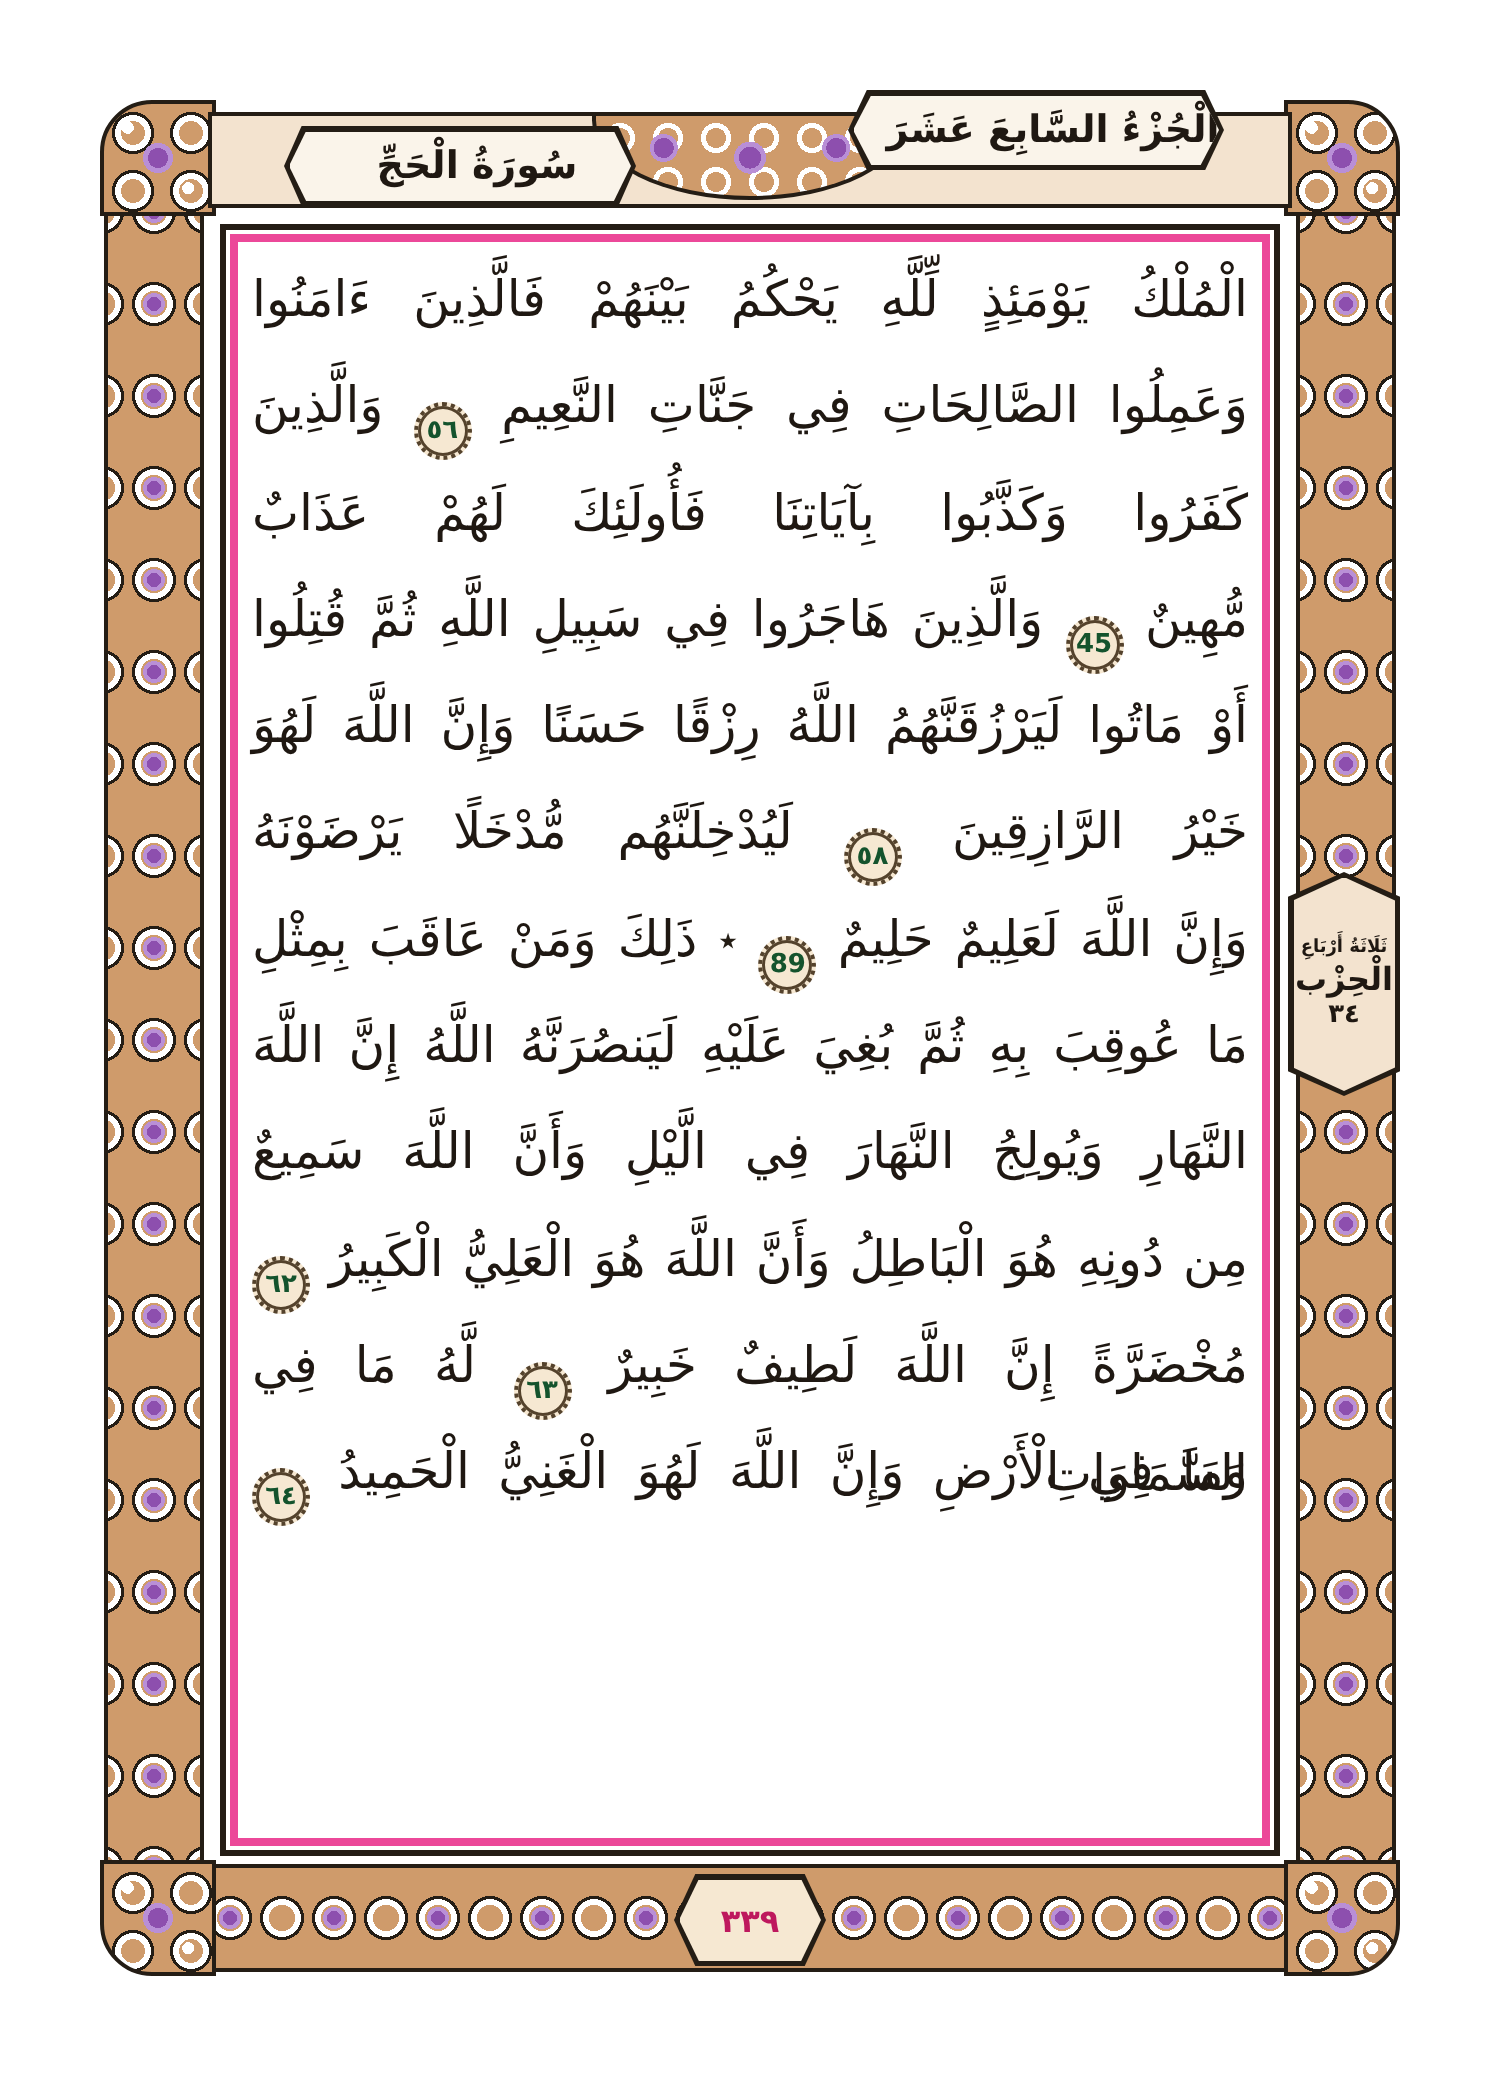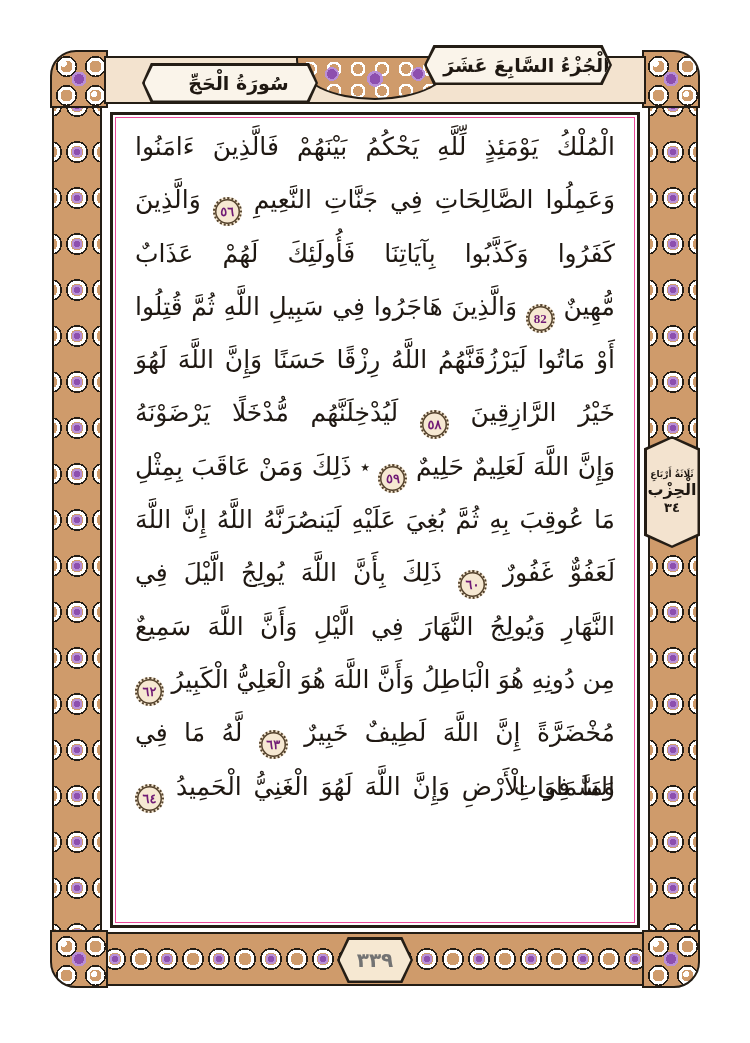--- a/index.html
+++ b/index.html
@@ -56,53 +56,53 @@
   .cartouche-inner{
     position:absolute;inset:2.5px;clip-path:polygon(5% 0,95% 0,100% 50%,95% 100%,5% 100%,0 50%);
     background:var(--cartouche-cream,#faf4ea);display:flex;align-items:center;justify-content:center;
   }
   .cartouche-juz{left:424px;top:45px;width:188px;height:40px;}
   .cartouche-surah{left:142px;top:63px;width:176px;height:40px;}
   .cartouche-inner span{font-size:19px;font-weight:bold;white-space:nowrap;direction:rtl;margin-left:17px;}
   
   .text-frame{position:absolute;left:110px;top:112px;width:530px;height:816px;
     border:3px solid #241d15;box-sizing:border-box;background:var(--paper,#ffffff);}
-  .text-frame-inner{position:absolute;inset:2px;border:1px solid #ec4899;padding:2px 19px;overflow:hidden;font-family:Liberation Serif, serif;}
+  .text-frame-inner{position:absolute;inset:2px;border:4px solid #ec4899;padding:2px 7px;overflow:hidden;}
   
   .qline{
     height:53.3px;line-height:53.3px;font-size:25px;direction:rtl;
     text-align:justify;text-align-last:justify;white-space:normal;overflow:visible;
     color:var(--ink,#1f1812);
   }
   .aya{
     display:inline-flex;align-items:center;justify-content:center;
     width:29px;height:29px;border-radius:50%;vertical-align:-8px;
     background:var(--medallion-fill,#f6e8d2);
     border:2px dotted #54422c;box-shadow:inset 0 0 0 1.5px #54422c;
-    font-size:13px;font-weight:bold;line-height:29px;color:#701a75;box-sizing:border-box;
+    font-size:13px;font-weight:bold;line-height:29px;color:#14532d;box-sizing:border-box;
   }
   .rub{font-size:18px;vertical-align:2px;color:#241d15;}
   
   .hizb{position:absolute;left:644px;top:436px;width:56px;height:112px;z-index:3;
     clip-path:polygon(50% 0,100% 11%,100% 89%,50% 100%,0 89%,0 11%);background:#241d15;}
   .hizb-inner{position:absolute;inset:2.5px;
     clip-path:polygon(50% 0,100% 11%,100% 89%,50% 100%,0 89%,0 11%);
     background:var(--band-cream,#f3e3cf);
     display:flex;flex-direction:column;align-items:center;justify-content:center;gap:1px;direction:rtl;}
   .hizb-top{font-size:9px;font-weight:bold;white-space:nowrap;}
   .hizb-mid{font-size:16px;font-weight:bold;text-align:right;}
   .hizb-num{font-size:13px;font-weight:bold;}
   
   .pageno{position:absolute;left:337px;top:937px;width:76px;height:46px;z-index:3;
     clip-path:polygon(14% 0,86% 0,100% 50%,86% 100%,14% 100%,0 50%);background:#241d15;}
   .pageno-inner{position:absolute;inset:2.5px;
     clip-path:polygon(14% 0,86% 0,100% 50%,86% 100%,14% 100%,0 50%);
     background:var(--medallion-fill,#f6e8d2);
     display:flex;align-items:center;justify-content:center;}
-  .pageno-inner span{font-size:20px;font-weight:bold;color:#737373;}
+  .pageno-inner span{font-size:16px;font-weight:bold;color:#be185d;}
 </style>
 </head>
 <body>
 
 <div class="page">
 
   <div class="orn orn-left"></div>
   <div class="orn orn-right"></div>
   <div class="orn orn-bottom"></div>
   <div class="corner corner-tl"></div>
@@ -122,26 +122,25 @@
       <span>سُورَةُ الْحَجِّ</span>
     </div>
   </div>
 
   <div class="text-frame">
     <div class="text-frame-inner">
       <div id="quran-text">
           <div class="qline"><span class="qtext">الْمُلْكُ يَوْمَئِذٍ لِّلَّهِ يَحْكُمُ بَيْنَهُمْ فَالَّذِينَ ءَامَنُوا</span></div>
           <div class="qline"><span class="qtext">وَعَمِلُوا الصَّالِحَاتِ فِي جَنَّاتِ النَّعِيمِ</span> <span class="aya">٥٦</span> <span class="qtext">وَالَّذِينَ</span></div>
           <div class="qline"><span class="qtext">كَفَرُوا وَكَذَّبُوا بِآيَاتِنَا فَأُولَئِكَ لَهُمْ عَذَابٌ</span></div>
-          <div class="qline"><span class="qtext">مُّهِينٌ</span> <span class="aya">82</span> <span class="qtext">وَالَّذِينَ هَاجَرُوا فِي سَبِيلِ اللَّهِ ثُمَّ قُتِلُوا</span></div>
+          <div class="qline"><span class="qtext">مُّهِينٌ</span> <span class="aya">45</span> <span class="qtext">وَالَّذِينَ هَاجَرُوا فِي سَبِيلِ اللَّهِ ثُمَّ قُتِلُوا</span></div>
           <div class="qline"><span class="qtext">أَوْ مَاتُوا لَيَرْزُقَنَّهُمُ اللَّهُ رِزْقًا حَسَنًا وَإِنَّ اللَّهَ لَهُوَ</span></div>
           <div class="qline"><span class="qtext">خَيْرُ الرَّازِقِينَ</span> <span class="aya">٥٨</span> <span class="qtext">لَيُدْخِلَنَّهُم مُّدْخَلًا يَرْضَوْنَهُ</span></div>
-          <div class="qline"><span class="qtext">وَإِنَّ اللَّهَ لَعَلِيمٌ حَلِيمٌ</span> <span class="aya">٥٩</span> <span class="rub">٭</span> <span class="qtext">ذَلِكَ وَمَنْ عَاقَبَ بِمِثْلِ</span></div>
+          <div class="qline"><span class="qtext">وَإِنَّ اللَّهَ لَعَلِيمٌ حَلِيمٌ</span> <span class="aya">89</span> <span class="rub">٭</span> <span class="qtext">ذَلِكَ وَمَنْ عَاقَبَ بِمِثْلِ</span></div>
           <div class="qline"><span class="qtext">مَا عُوقِبَ بِهِ ثُمَّ بُغِيَ عَلَيْهِ لَيَنصُرَنَّهُ اللَّهُ إِنَّ اللَّهَ</span></div>
-          <div class="qline"><span class="qtext">لَعَفُوٌّ غَفُورٌ</span> <span class="aya">٦٠</span> <span class="qtext">ذَلِكَ بِأَنَّ اللَّهَ يُولِجُ الَّيْلَ فِي</span></div>
           <div class="qline"><span class="qtext">النَّهَارِ وَيُولِجُ النَّهَارَ فِي الَّيْلِ وَأَنَّ اللَّهَ سَمِيعٌ</span></div>
           <div class="qline"><span class="qtext">مِن دُونِهِ هُوَ الْبَاطِلُ وَأَنَّ اللَّهَ هُوَ الْعَلِيُّ الْكَبِيرُ</span> <span class="aya">٦٢</span></div>
           <div class="qline"><span class="qtext">مُخْضَرَّةً إِنَّ اللَّهَ لَطِيفٌ خَبِيرٌ</span> <span class="aya">٦٣</span> <span class="qtext">لَّهُ مَا فِي السَّمَاوَاتِ</span></div>
           <div class="qline"><span class="qtext">وَمَا فِي الْأَرْضِ وَإِنَّ اللَّهَ لَهُوَ الْغَنِيُّ الْحَمِيدُ</span> <span class="aya">٦٤</span></div>
         </div>
     </div>
   </div>
 
   <div class="hizb">
     <div class="hizb-inner">

